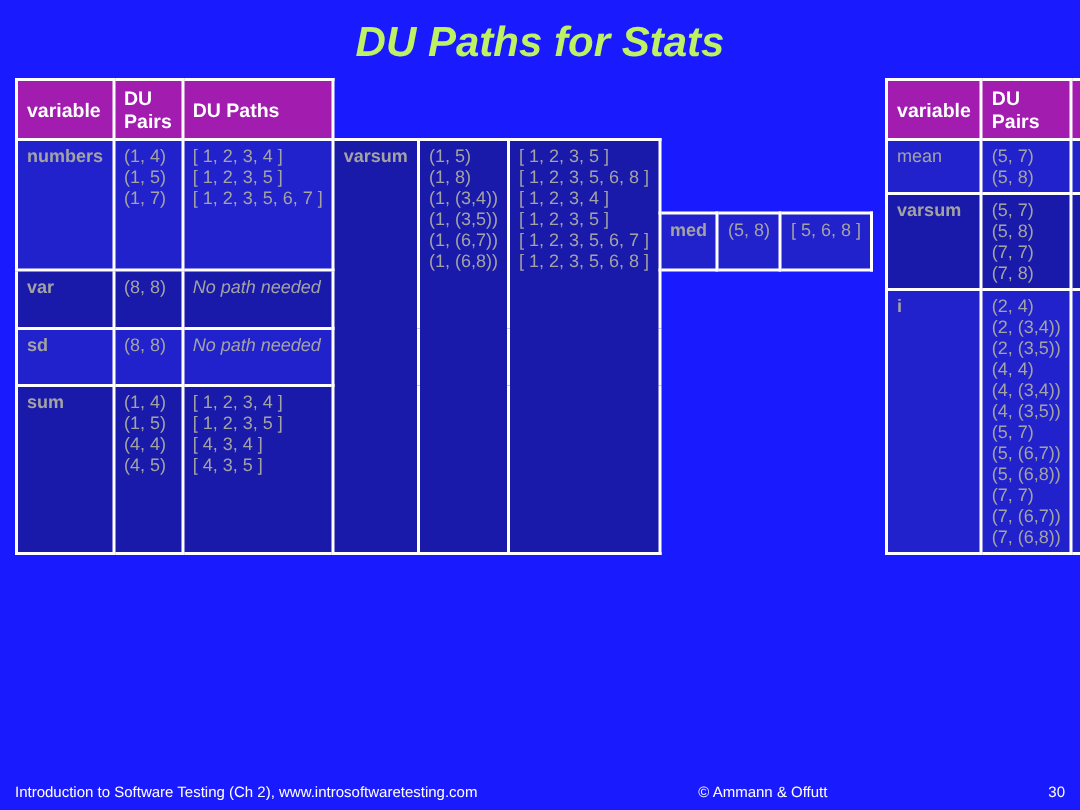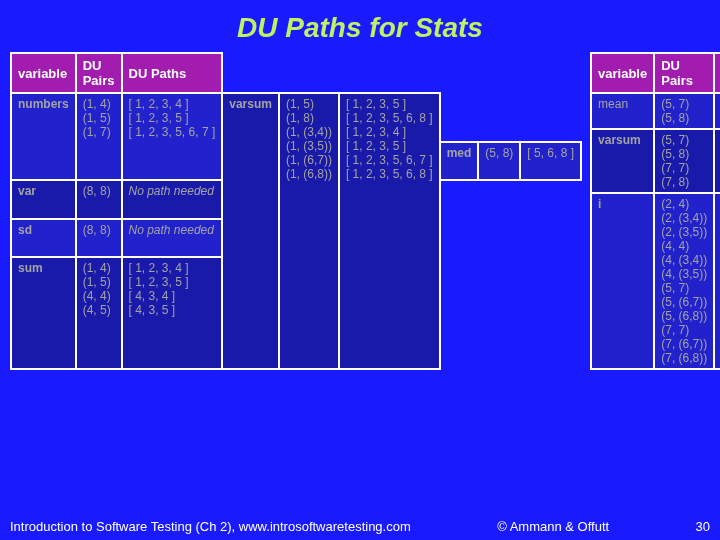--- a/index.html
+++ b/index.html
@@ -50,21 +50,21 @@
     tr:nth-child(even) td {
       background: #1a1aaa;
     }
     .footer {
       position: absolute;
       bottom: 6px;
       left: 10px;
       right: 10px;
       display: flex;
       justify-content: space-between;
-      font-size: 13px;
+      font-size: 10px;
       color: white;
     }
   </style>
 </head>
 <body>
 
 <div class="page-title">DU Paths for Stats</div>
 
 <div class="tables-container">
 

